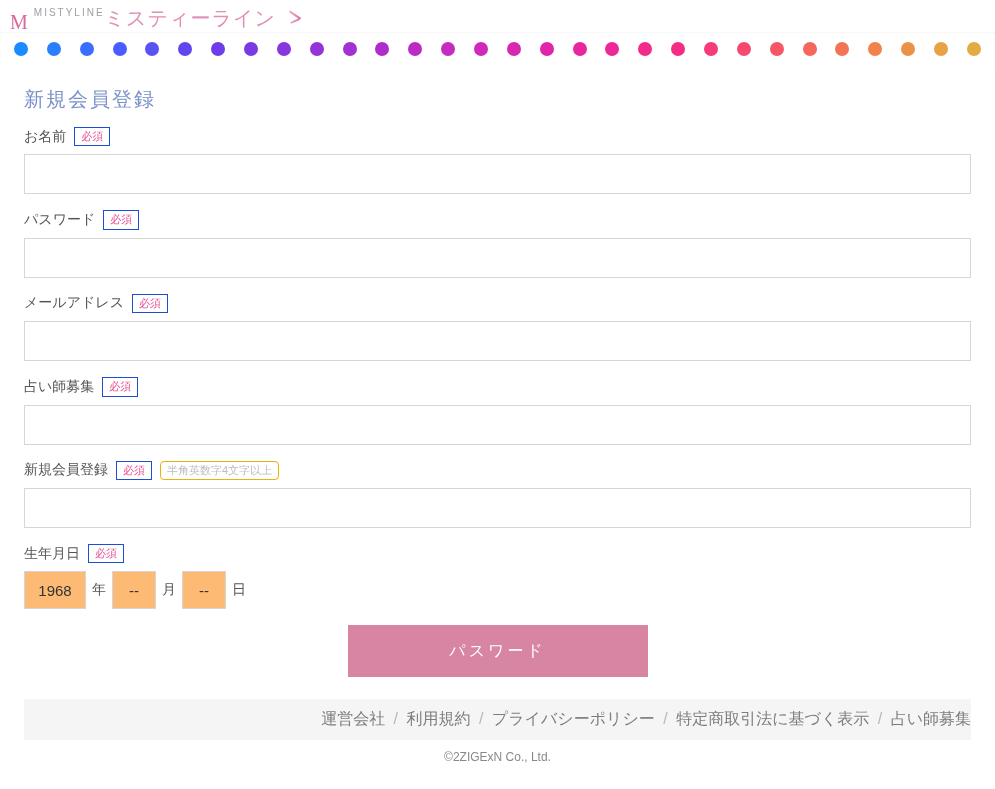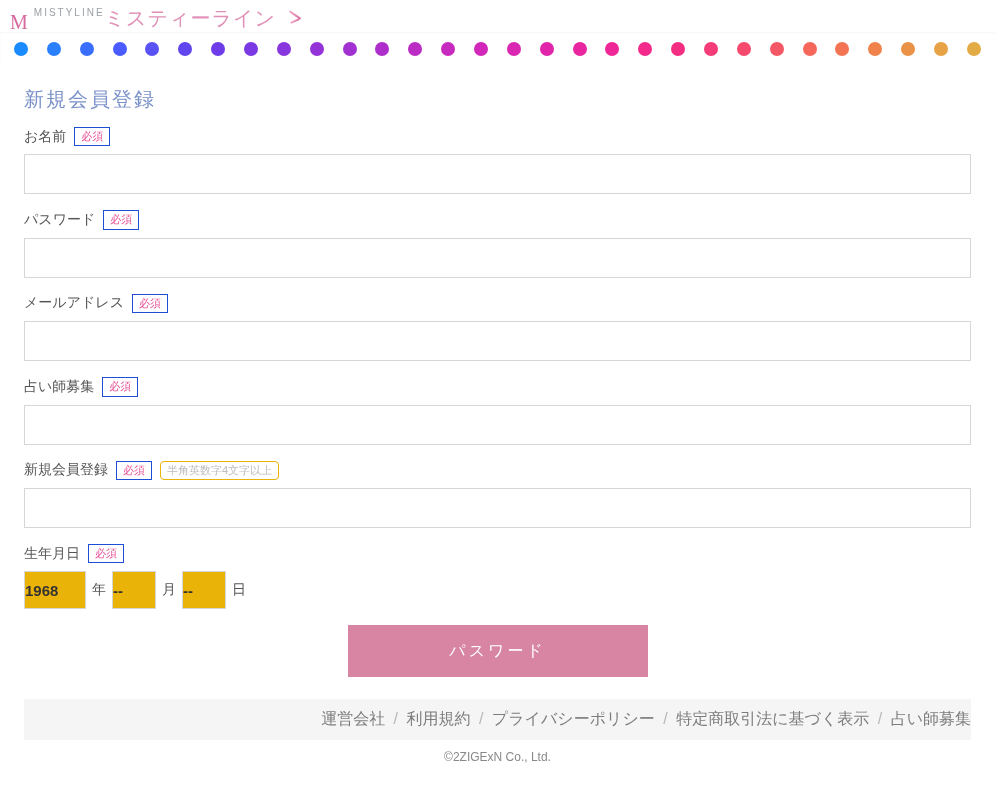--- a/index.html
+++ b/index.html
@@ -102,25 +102,24 @@
     background: #fff;
     padding: 0 10px;
     font-size: 14px;
     color: #333;
   }
 
   .date-row { display: flex; align-items: center; gap: 6px; }
   .date-input {
     width: 62px; height: 38px;
     border: 1px solid #d6d6d6;
-    background: #eab308;
-    text-align: left;
+    background: #fdba74;
+    text-align: center;
     font-size: 15px;
     color: #333;
-    font-weight: bold;
   }
   .date-unit { font-size: 14px; color: #555; }
 
   .consent-line {
     text-align: center;
     font-size: 14px;
     color: #555;
     margin-top: 28px;
   }
   .consent-line .tos-link { color: #e85298; }

